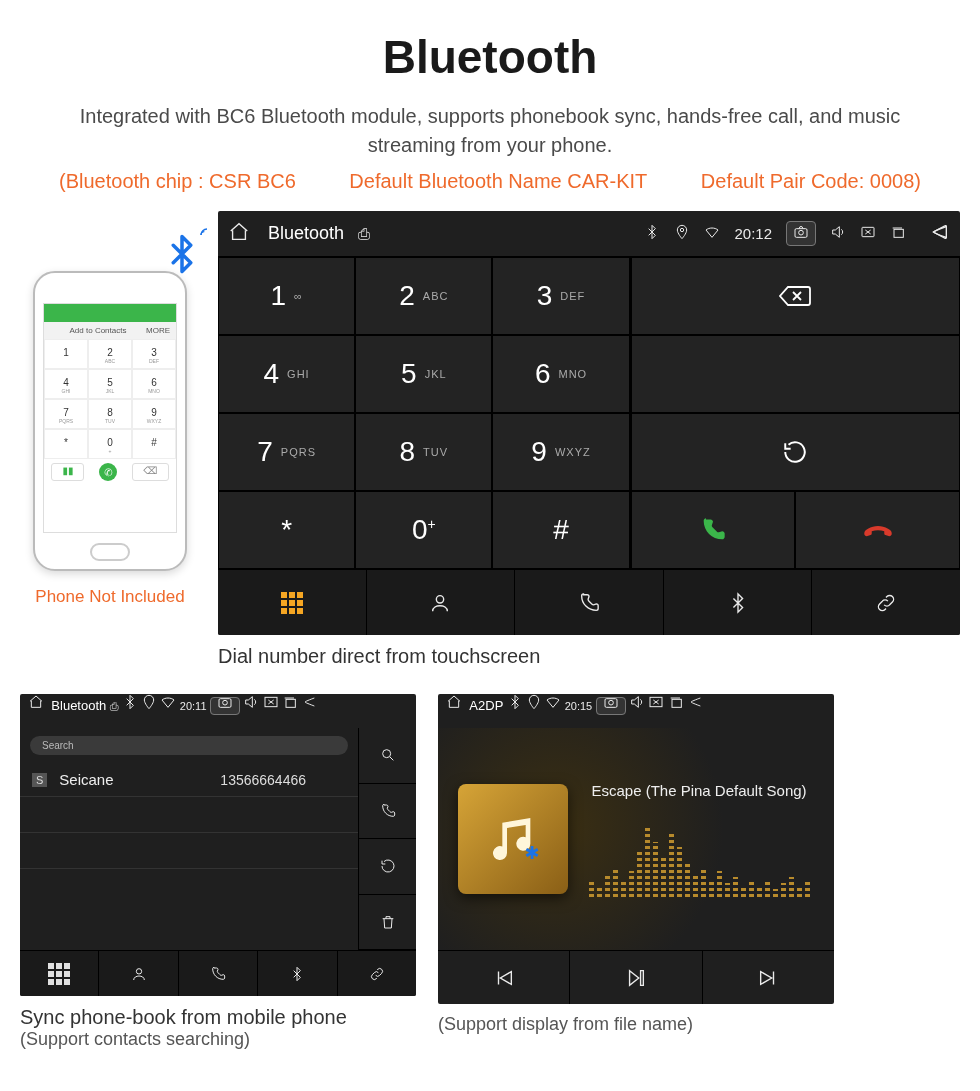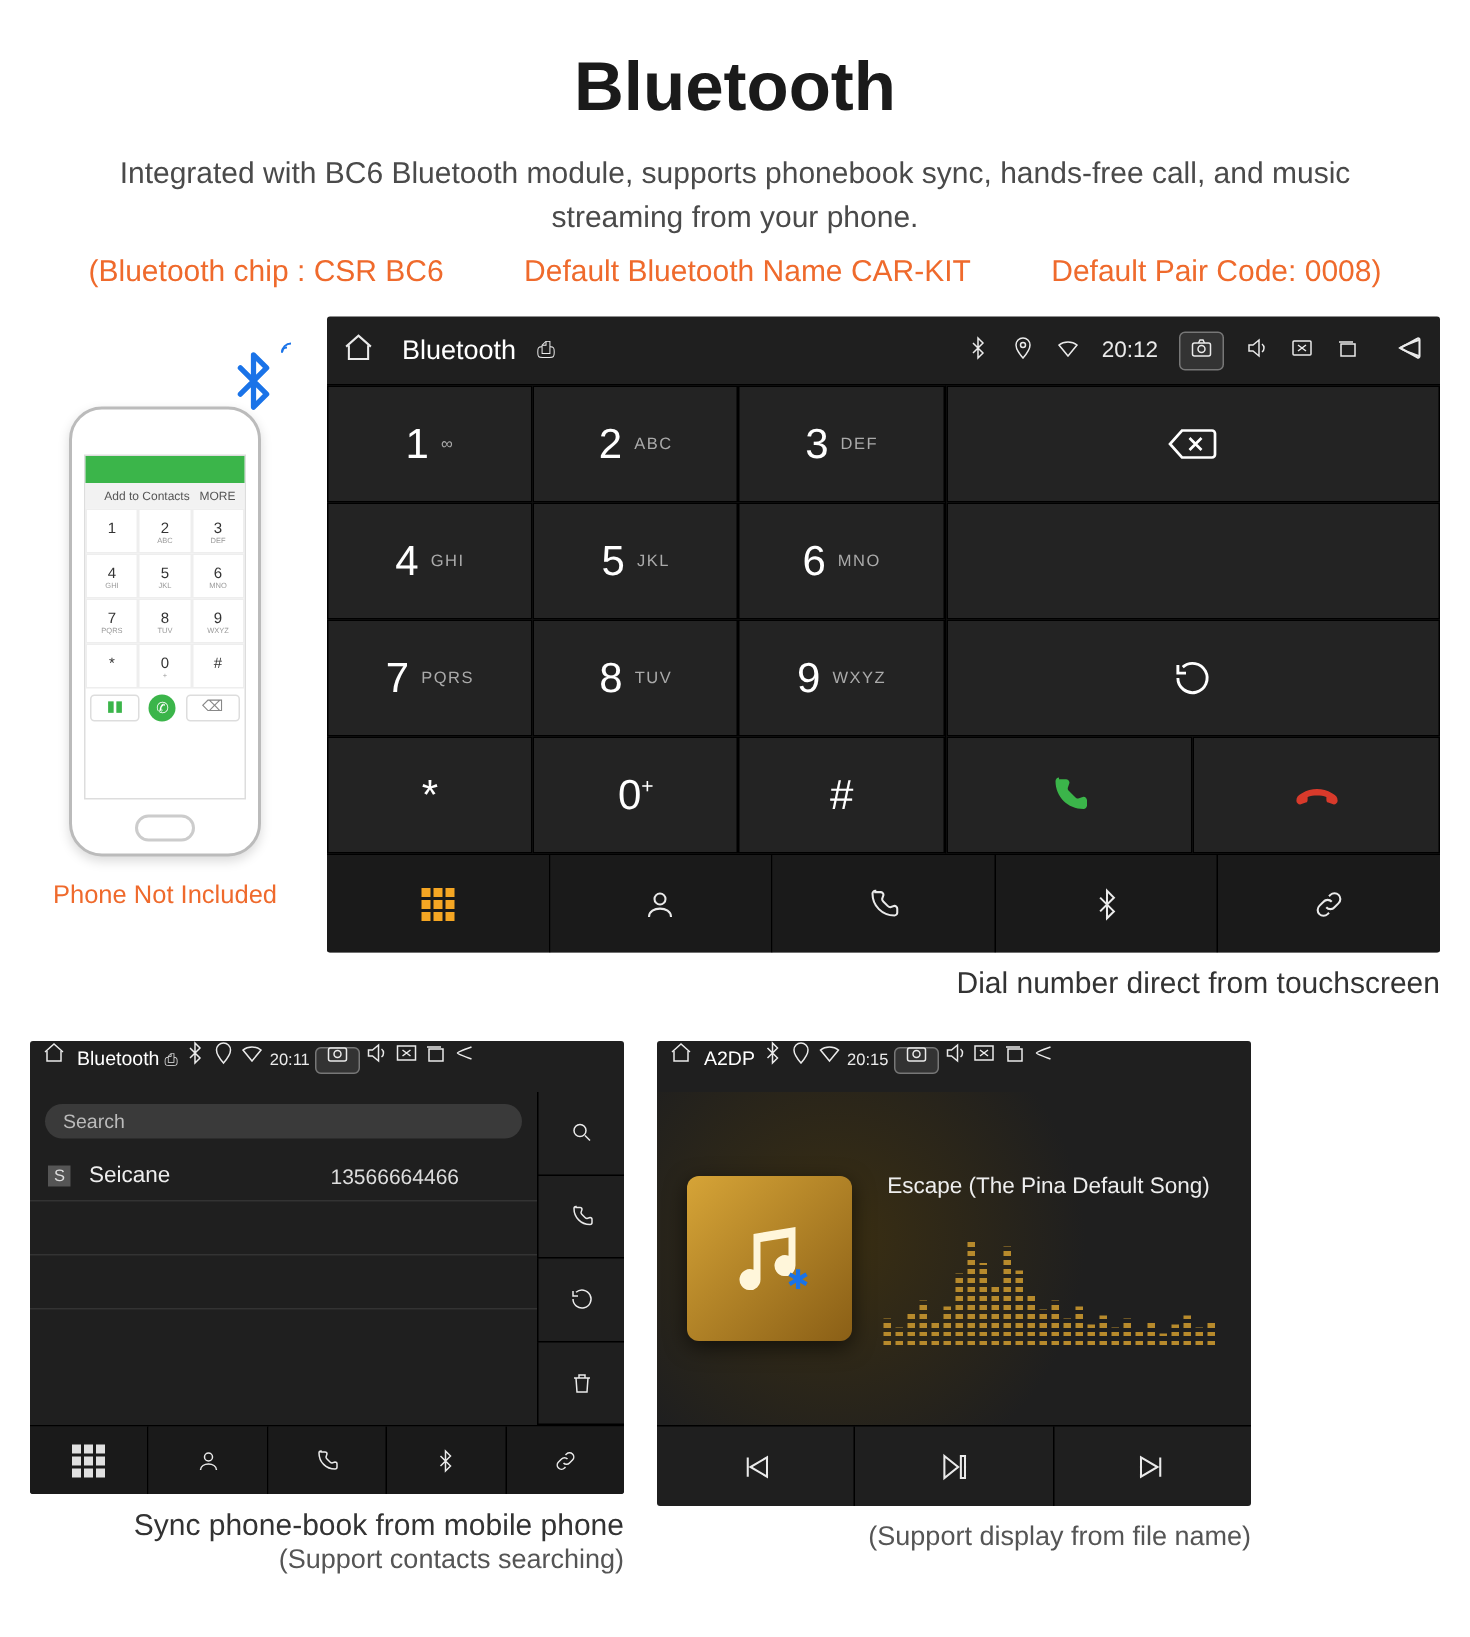--- a/index.html
+++ b/index.html
@@ -27,21 +27,21 @@
     text-align: center;
     font-size: 20px;
     color: #ef6a2c;
     padding: 10px 0 18px 0;
   }
   .spec-line span { margin: 0 24px; }
   .row { display: flex; }
   .row-top { padding: 0 20px 8px 20px; align-items: flex-start; gap: 18px; }
   .phone-col { width: 180px; text-align: center; }
   .phone-mock {
-    width: 128px; height: 300px; margin: 60px auto 10px auto;
+    width: 154px; height: 300px; margin: 60px auto 10px auto;
     border: 2px solid #bbb; border-radius: 22px; background: #fff;
     position: relative; box-shadow: 0 3px 8px rgba(0,0,0,0.15);
   }
   .phone-bt {
     position: absolute; top: -40px; right: -18px;
     color: #1a73e8; font-size: 42px;
   }
   .phone-screen {
     position: absolute; inset: 30px 8px 36px 8px; background: #fff;
     border: 1px solid #ddd;
@@ -100,33 +100,33 @@
   }
   .bb {
     flex: 1; display:flex; align-items:center; justify-content:center;
     border-right: 0.5px solid #000; background:#1a1a1a;
     color:#e0e0e0; font-size:24px;
   }
   .bb:last-child { border-right:none; }
   .bb.active { color:#f5a623; }
   .grid-ico { display:grid; grid-template-columns:repeat(3,6px); gap:2px;}
   .grid-ico span { width:6px; height:6px; background:currentColor;}
-  .caption { text-align:right; font-size:20px; color:#333; padding:10px 0 18px 0; }
+  .caption { text-align:left; font-size:20px; color:#333; padding:10px 0 18px 0; }
   .caption .sub { display:block; font-size:18px; color:#555;}
 
   .row-bot { padding: 0 20px; gap: 22px; }
   .screen-small { background:#1f1f1f; color:#eee; width: 396px; border-radius:2px; overflow:hidden;}
   .screen-small .statusbar { height:34px; font-size:12px; gap:9px; padding: 0 8px;}
   .screen-small .statusbar .title { font-size:13px; }
   .screen-small .statusbar .ico { font-size:11px; }
   .contacts-body { display:flex; min-height: 222px; }
   .contacts-left { flex:1; }
   .search-bar {
     margin: 8px 10px; padding: 4px 12px; border-radius: 12px;
-    background:#3a3a3a; color:#bbb; font-size:13px;
+    background:#3a3a3a; color:#bbb; font-size:10px;
   }
   .contact-row {
     display:flex; align-items:center; gap:12px;
     padding: 8px 12px; border-bottom:1px solid #333; font-size:15px;
   }
   .contact-row .badge { background:#555; color:#ddd; font-size:11px; padding:1px 4px;}
   .contact-row .num { margin-left:auto; margin-right:40px; color:#ddd; font-size:14px;}
   .contacts-right {
     width: 58px; display:grid; grid-template-rows:repeat(4,1fr);
   }

